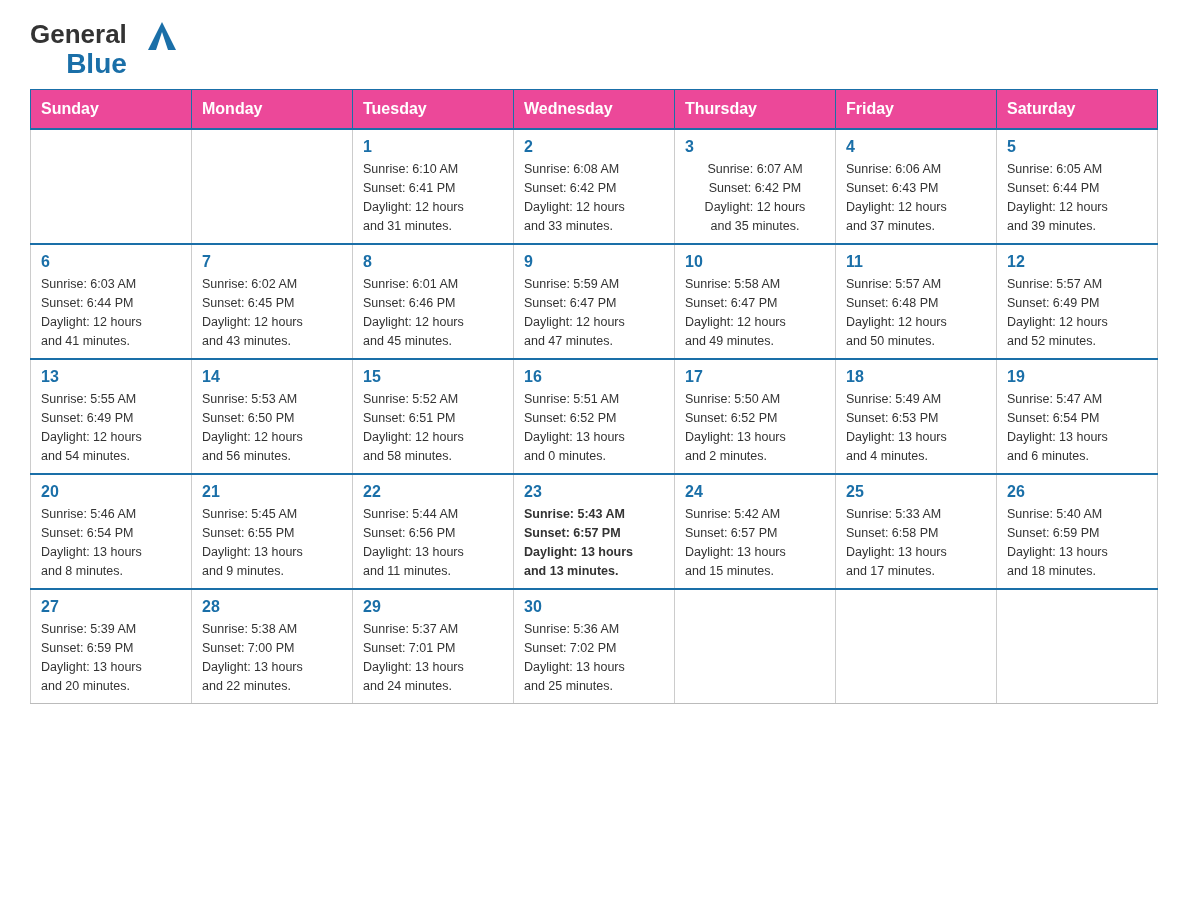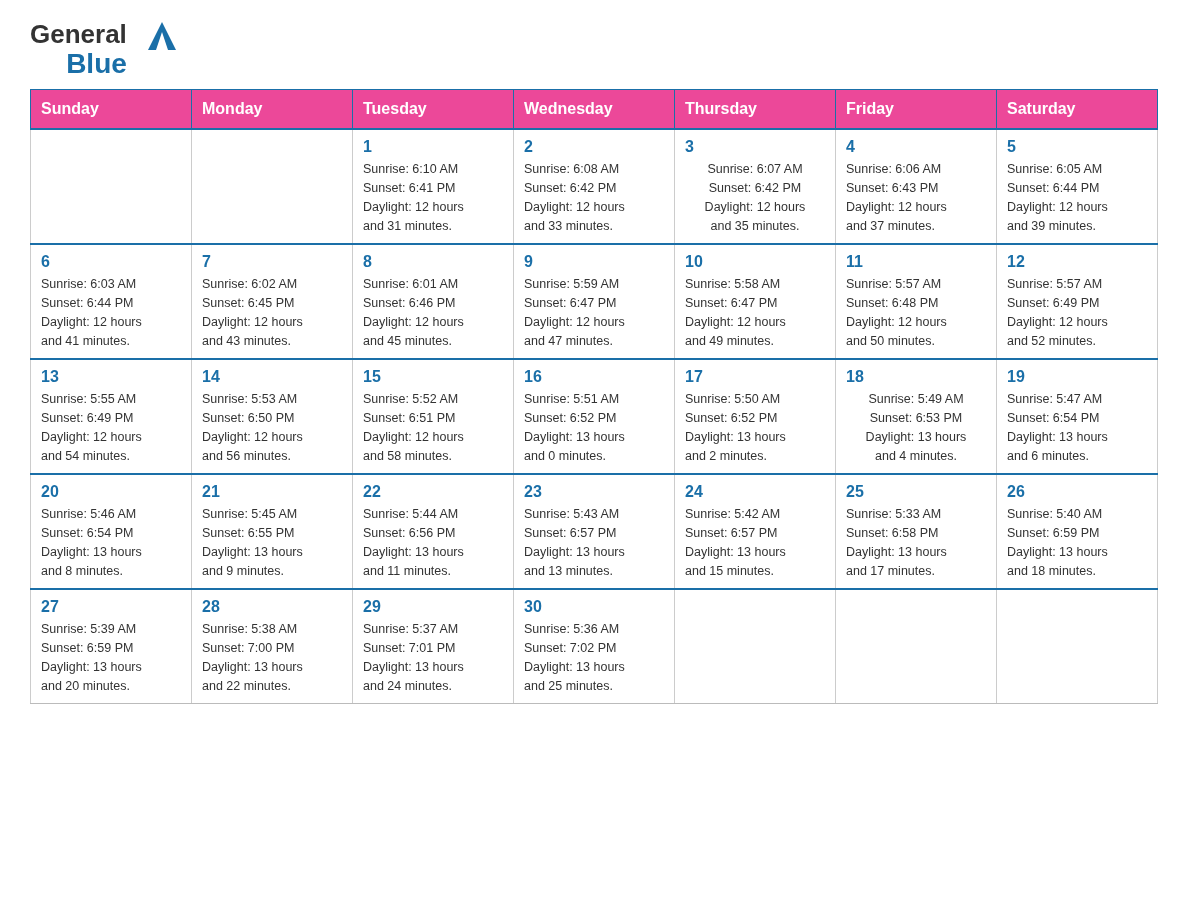--- a/index.html
+++ b/index.html
@@ -244,21 +244,21 @@
         </td>
         <td style="border-top: 2px solid rgb(26, 111, 168);">
           <span class="day-number">17</span>
           <div class="day-info" style="white-space: pre-line;">Sunrise: 5:50 AM
 Sunset: 6:52 PM
 Daylight: 13 hours
 and 2 minutes.</div>
         </td>
         <td style="border-top: 2px solid rgb(26, 111, 168);">
           <span class="day-number">18</span>
-          <div class="day-info" style="white-space: pre-line; text-align: center;">Sunrise: 5:49 AM
+          <div class="day-info" style="white-space: pre-line;">Sunrise: 5:49 AM
 Sunset: 6:53 PM
 Daylight: 13 hours
 and 4 minutes.</div>
         </td>
         <td style="border-top: 2px solid rgb(26, 111, 168);">
           <span class="day-number">19</span>
           <div class="day-info" style="white-space: pre-line;">Sunrise: 5:47 AM
 Sunset: 6:54 PM
 Daylight: 13 hours
 and 6 minutes.</div>
@@ -281,21 +281,21 @@
         </td>
         <td style="border-top: 2px solid rgb(26, 111, 168);">
           <span class="day-number">22</span>
           <div class="day-info" style="white-space: pre-line;">Sunrise: 5:44 AM
 Sunset: 6:56 PM
 Daylight: 13 hours
 and 11 minutes.</div>
         </td>
         <td style="border-top: 2px solid rgb(26, 111, 168);">
           <span class="day-number">23</span>
-          <div class="day-info" style="white-space: pre-line;">Sunrise: 5:43 AM
+          <div class="day-info" style="white-space: pre-line; font-weight: bold;">Sunrise: 5:43 AM
 Sunset: 6:57 PM
 Daylight: 13 hours
 and 13 minutes.</div>
         </td>
         <td style="border-top: 2px solid rgb(26, 111, 168);">
           <span class="day-number">24</span>
           <div class="day-info" style="white-space: pre-line;">Sunrise: 5:42 AM
 Sunset: 6:57 PM
 Daylight: 13 hours
 and 15 minutes.</div>

